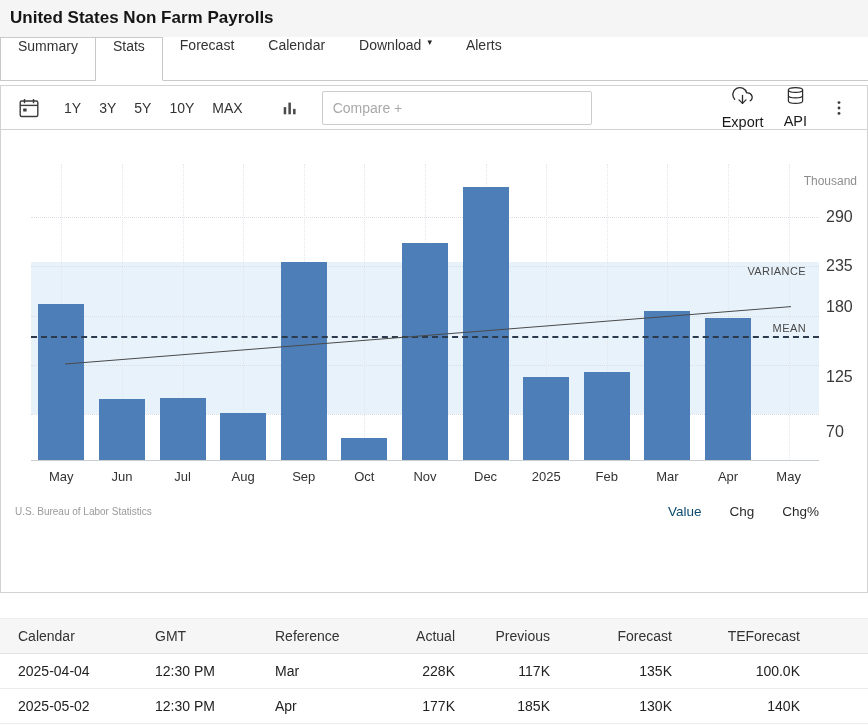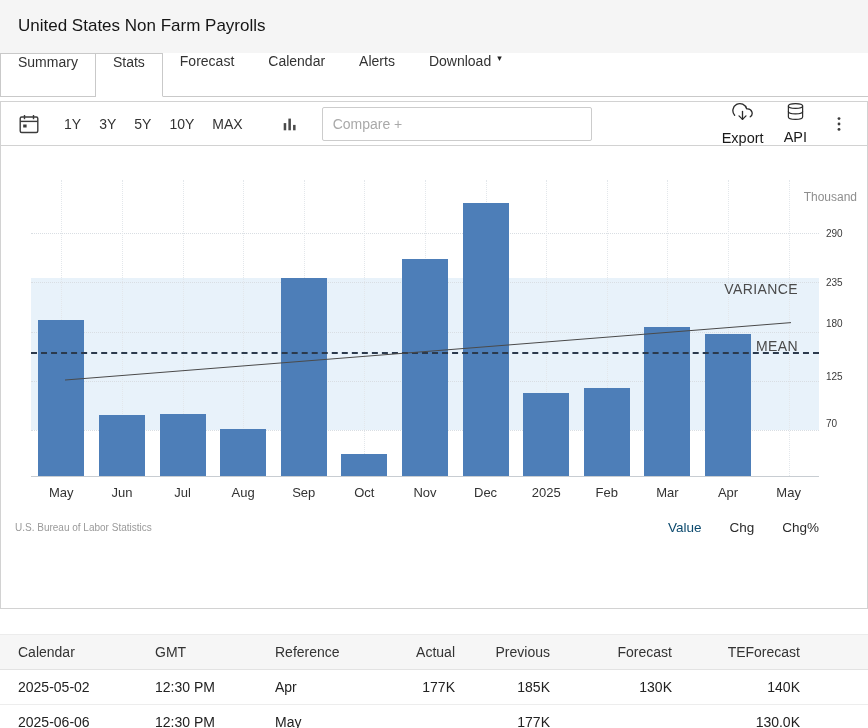--- a/index.html
+++ b/index.html
@@ -5,21 +5,21 @@
   * { box-sizing: border-box; }
   html,body { margin:0; padding:0; }
   body {
     width:868px; height:728px; overflow:hidden;
     font-family:"Liberation Sans", sans-serif;
     background:#fff; color:#222;
   }
 
   
   .page-header { background:#f5f5f5; padding:8px 10px 9px; }
-  .page-title { margin:8px; font-size:17px; font-weight:normal; color:#161616; }
+  .page-title { margin:0; font-size:17px; font-weight:bold; color:#161616; }
 
   
   .tab-bar { display:flex; align-items:stretch; height:44px; border-bottom:1px solid #c9c9c9; font-size:14px; color:#333; background:#fff; }
   .tab { display:flex; padding:0 17px; cursor:pointer; }
   .tab.boxed { border-top:1px solid #c9c9c9; border-right:1px solid #c9c9c9; }
   .tab.first { border-left:1px solid #c9c9c9; }
   .tab.active { background:#fff; margin-bottom:-1px; border-bottom:1px solid #fff; }
   .caret { font-size:9px; margin-left:6px; color:#222; }
 
   
@@ -38,22 +38,22 @@
   
   .chart-area { position:relative; height:428px; background:#fff; }
   .unit-label { position:absolute; top:10px; right:10px; font-size:12px; color:#8e8e8e; }
   .plot { position:relative; margin:34px 48px 0 30px; height:297px; border-bottom:1px solid #c8cdd2; }
   .band { position:absolute; left:0; right:0; background:#e8f2fa; }
   .hgrid { position:absolute; left:0; right:0; border-top:1px dotted #d9dee3; }
   .vgrid { position:absolute; top:0; bottom:0; border-left:1px dotted #e3e7eb; }
   .bar { position:absolute; background:#4d7eb8; }
   .mean-line { position:absolute; left:0; right:0; border-top:2px dashed #2b3a4d; }
   .trend-svg { position:absolute; left:0; top:0; }
-  .plot-side-label { position:absolute; right:21px; font-size:14px; letter-spacing:0.4px; color:#4a4a4a; }
-  .tick-label { position:absolute; left:100%; margin-left:7px; transform:translateY(-50%); font-size:10px; color:#3a3a3a; }
+  .plot-side-label { position:absolute; right:13px; font-size:11px; letter-spacing:0.4px; color:#4a4a4a; }
+  .tick-label { position:absolute; left:100%; margin-left:7px; transform:translateY(-50%); font-size:16px; color:#3a3a3a; }
   .x-labels { display:flex; margin:0 48px 0 30px; padding-top:8px; font-size:13px; color:#333; }
   .x-labels span { flex:1; text-align:center; }
   .chart-footer { display:flex; justify-content:space-between; align-items:center; margin:20px 48px 0 14px; }
   .source { font-size:10px; color:#9a9a9a; }
   .links { display:flex; gap:28px; font-size:13.5px; color:#2b2b2b; }
   .links .link { cursor:pointer; }
   .links .link.active { color:#0c4a6e; }
 
   
   .data-table { width:100%; border-collapse:collapse; margin-top:25px; font-size:14px; table-layout:fixed; }
@@ -77,25 +77,25 @@
     <div class="tab boxed active">
       <span>Stats</span>
     </div>
     <div class="tab">
       <span>Forecast</span>
     </div>
     <div class="tab">
       <span>Calendar</span>
     </div>
     <div class="tab">
-      <span>Alerts</span>
-    </div>
-    <div class="tab">
       <span>Download</span>
       <span class="caret">▾</span>
+    </div>
+    <div class="tab">
+      <span>Alerts</span>
     </div>
   </nav>
 
 <section class="panel">
   <div class="toolbar">
     <button class="icon-btn">
       <span style="display:flex">
         <svg width="22" height="22" viewBox="0 0 22 22" fill="none" stroke="#3c3c3c" stroke-width="1.4">
           <rect x="2.2" y="4" width="17.6" height="15.5" rx="1.5"></rect>
           <line x1="6.5" y1="2" x2="6.5" y2="6.2"></line>
@@ -152,23 +152,23 @@
         </svg>
       </span>
     </button>
   </div>
 
   <div class="chart-area">
     <div class="unit-label">Thousand</div>
     <div class="plot" id="plot">
         <div class="band" style="top: 97.7697px; height: 152.485px; background: rgb(232, 242, 250);"></div>
         <div class="hgrid" style="top: 250.255px;"></div>
-        <div class="tick-label" style="top: 243px;">70</div>
+        <div class="tick-label" style="top: 268px;">70</div>
         <div class="hgrid" style="top: 200.921px;"></div>
-        <div class="tick-label" style="top: 196px; text-align: center;">125</div>
+        <div class="tick-label" style="top: 213px; text-align: center;">125</div>
         <div class="hgrid" style="top: 151.588px;"></div>
         <div class="tick-label" style="top: 143px;">180</div>
         <div class="hgrid" style="top: 102.255px;"></div>
         <div class="tick-label" style="top: 102.255px;">235</div>
         <div class="hgrid" style="top: 52.9212px;"></div>
         <div class="tick-label" style="top: 52.9212px;">290</div>
         <div class="vgrid" style="left: 30.3077px;"></div>
         <div class="vgrid" style="left: 90.9231px;"></div>
         <div class="vgrid" style="left: 151.538px;"></div>
         <div class="vgrid" style="left: 212.154px;"></div>
@@ -242,20 +242,29 @@
         <th class="lft">GMT</th>
         <th class="lft">Reference</th>
         <th class="num">Actual</th>
         <th class="num">Previous</th>
         <th class="num">Forecast</th>
         <th class="num last">TEForecast</th>
       </tr>
     </thead>
   <tbody id="table-body">
       <tr>
+        <td class="lft">2025-04-04</td>
+        <td class="lft">12:30 PM</td>
+        <td class="lft">Mar</td>
+        <td class="num">228K</td>
+        <td class="num">117K</td>
+        <td class="num">135K</td>
+        <td class="num last">100.0K</td>
+      </tr>
+      <tr>
         <td class="lft">2025-05-02</td>
         <td class="lft">12:30 PM</td>
         <td class="lft">Apr</td>
         <td class="num">177K</td>
         <td class="num">185K</td>
         <td class="num">130K</td>
         <td class="num last">140K</td>
       </tr>
       <tr>
         <td class="lft">2025-06-06</td>

